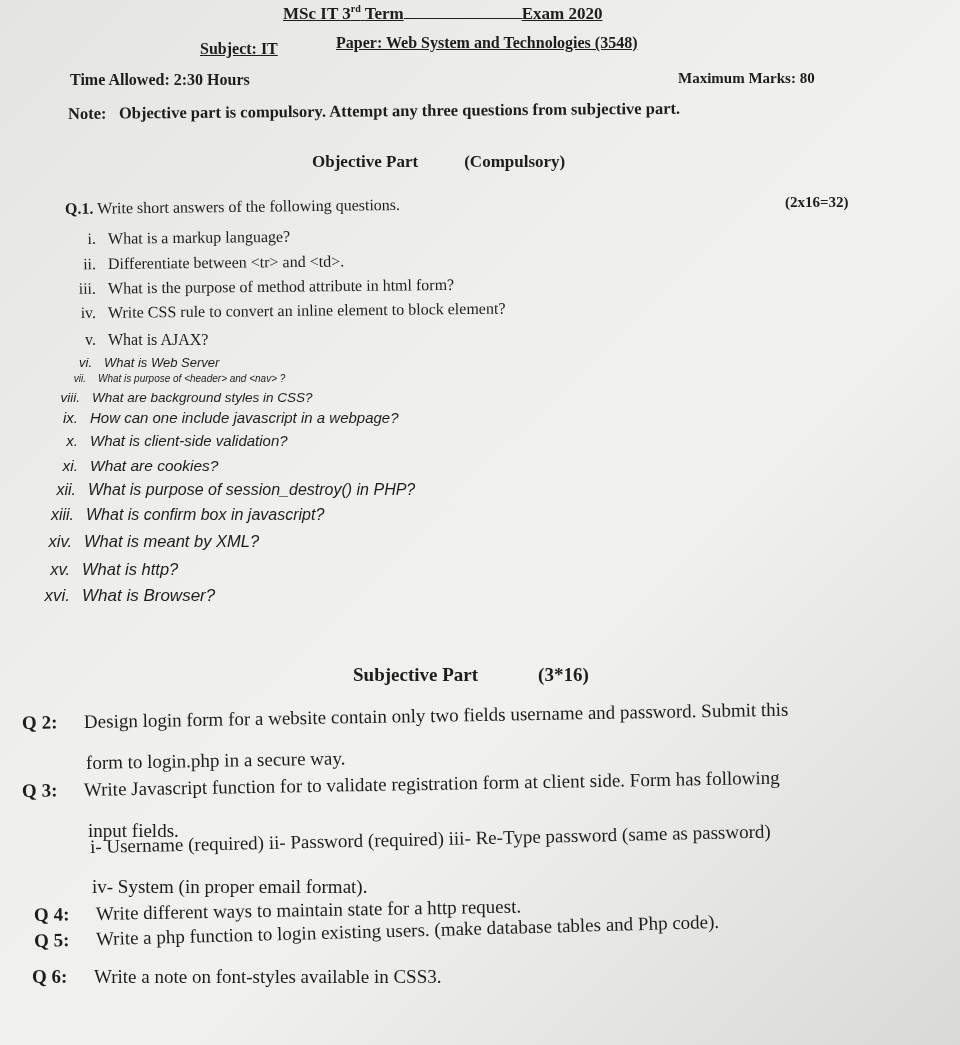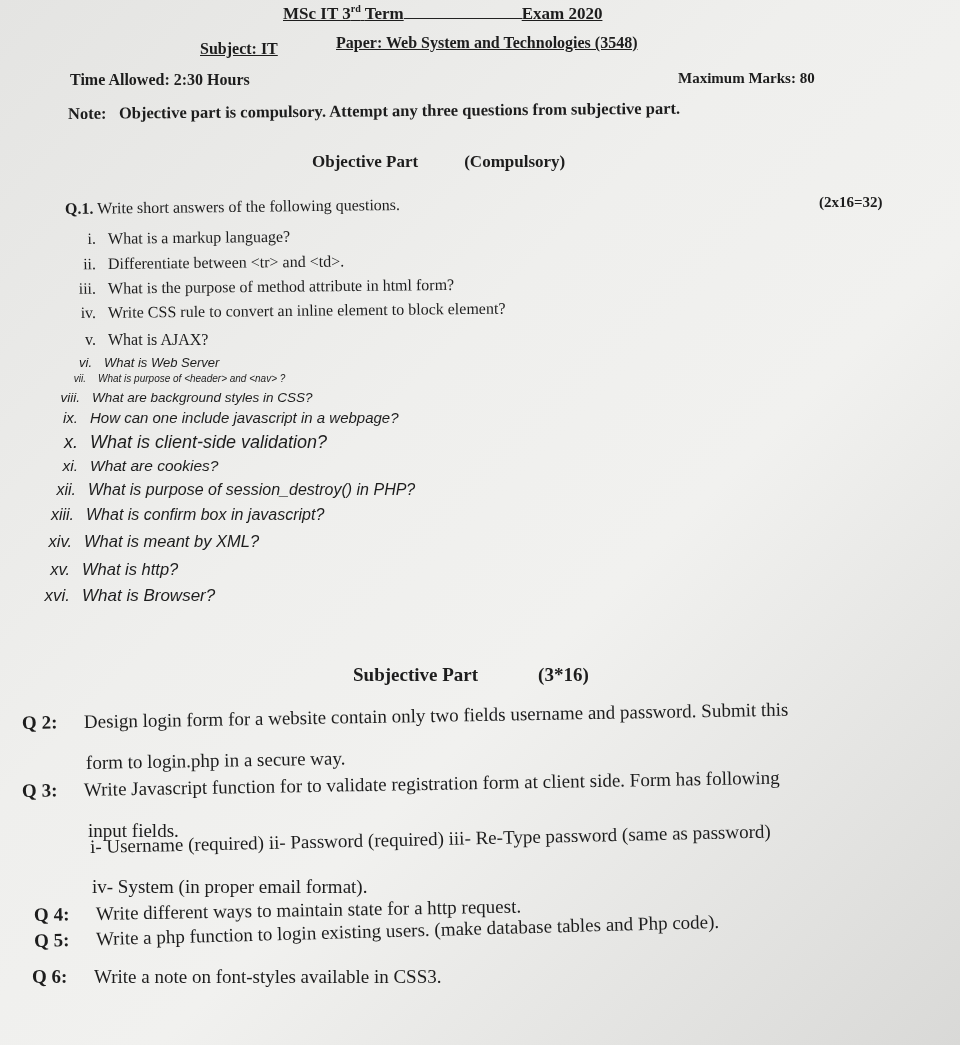--- a/index.html
+++ b/index.html
@@ -16,21 +16,21 @@
   .hdr1 { top:3px; left:283px; font-size:17px; }
   .hdr1 .line { display:inline-block; width:118px; border-bottom:1px solid #222; height:12px; vertical-align:baseline; }
   .hdr2-subj { top:40px; left:200px; font-size:16px; }
   .hdr2-paper { top:34px; left:336px; font-size:16px; }
   .time { top:71px; left:70px; font-size:16px; }
   .marks { top:70px; left:678px; font-size:15px; }
   .note { top:104px; left:68px; font-size:16.5px; transform:rotate(-0.5deg); transform-origin:left; }
   .obj { top:152px; left:312px; font-size:17px; }
   .obj .comp { margin-left:46px; }
   .q1 { top:200px; left:65px; font-size:16px; transform:rotate(-0.7deg); transform-origin:left; }
-  .q1marks { top:194px; left:785px; font-size:15px; font-weight:bold;margin-left:34px; }
+  .q1marks { top:194px; left:785px; font-size:15px; font-weight:bold; }
   .item .num { display:inline-block; text-align:right; margin-right:12px; }
   .item .txt { }
   .sub { top:664px; left:353px; font-size:19px;text-align:center; }
   .sub .marks2 { margin-left:60px; }
   .q { font-size:19px; }
   .q .qn { display:inline-block; width:62px; }
   .sans { font-family: "Liberation Sans","DejaVu Sans",sans-serif; }
 </style>
 </head>
 <body>
@@ -59,21 +59,21 @@
 <div>
   <div class="abs item" style="top:229px;left:60px;font-size:16px;transform:rotate(-0.6deg)"><span class="num" style="width:36px">i.</span><span class="txt">What is a markup language?</span></div>
   <div class="abs item" style="top:254px;left:58px;font-size:16px;transform:rotate(-0.6deg)"><span class="num" style="width:38px">ii.</span><span class="txt">Differentiate between &lt;tr&gt; and &lt;td&gt;.</span></div>
   <div class="abs item" style="top:278px;left:56px;font-size:16px;transform:rotate(-0.6deg)"><span class="num" style="width:40px">iii.</span><span class="txt">What is the purpose of method attribute in html form?</span></div>
   <div class="abs item" style="top:302px;left:54px;font-size:16px;transform:rotate(-0.6deg)"><span class="num" style="width:42px">iv.</span><span class="txt">Write CSS rule to convert an inline element to block element?</span></div>
   <div class="abs item" style="top:331px;left:56px;font-size:16px"><span class="num" style="width:40px">v.</span><span class="txt">What is AJAX?</span></div>
   <div class="abs item sans" style="top:355px;left:50px;font-size:13px;font-style:italic"><span class="num" style="width:42px">vi.</span><span class="txt">What is Web Server</span></div>
   <div class="abs item sans" style="top:373px;left:42px;font-size:10px;font-style:italic"><span class="num" style="width:44px">vii.</span><span class="txt">What is purpose of &lt;header&gt; and &lt;nav&gt; ?</span></div>
   <div class="abs item sans" style="top:390px;left:40px;font-size:13.5px;font-style:italic"><span class="num" style="width:40px">viii.</span><span class="txt">What are background styles in CSS?</span></div>
   <div class="abs item sans" style="top:409px;left:40px;font-size:15px;font-style:italic"><span class="num" style="width:38px">ix.</span><span class="txt">How can one include javascript in a webpage?</span></div>
-  <div class="abs item sans" style="top:432px;left:38px;font-size:18px;font-style:italic"><span class="num" style="width:40px">x.</span><span class="txt">What is client-side validation?</span></div>
+  <div class="abs item sans" style="top:432px;left:38px;font-size:15px;font-style:italic"><span class="num" style="width:40px">x.</span><span class="txt">What is client-side validation?</span></div>
   <div class="abs item sans" style="top:457px;left:36px;font-size:15.5px;font-style:italic"><span class="num" style="width:42px">xi.</span><span class="txt">What are cookies?</span></div>
   <div class="abs item sans" style="top:481px;left:32px;font-size:16px;font-style:italic"><span class="num" style="width:44px">xii.</span><span class="txt">What is purpose of session_destroy() in PHP?</span></div>
   <div class="abs item sans" style="top:506px;left:28px;font-size:16px;font-style:italic"><span class="num" style="width:46px">xiii.</span><span class="txt">What is confirm box in javascript?</span></div>
   <div class="abs item sans" style="top:532px;left:28px;font-size:16.5px;font-style:italic"><span class="num" style="width:44px">xiv.</span><span class="txt">What is meant by XML?</span></div>
   <div class="abs item sans" style="top:560px;left:26px;font-size:16.5px;font-style:italic"><span class="num" style="width:44px">xv.</span><span class="txt">What is http?</span></div>
   <div class="abs item sans" style="top:586px;left:26px;font-size:17px;font-style:italic"><span class="num" style="width:44px">xvi.</span><span class="txt">What is Browser?</span></div>
 </div>
 
 <div class="abs sub b">
   <span>Subjective Part</span><span class="marks2">(3*16)</span>

